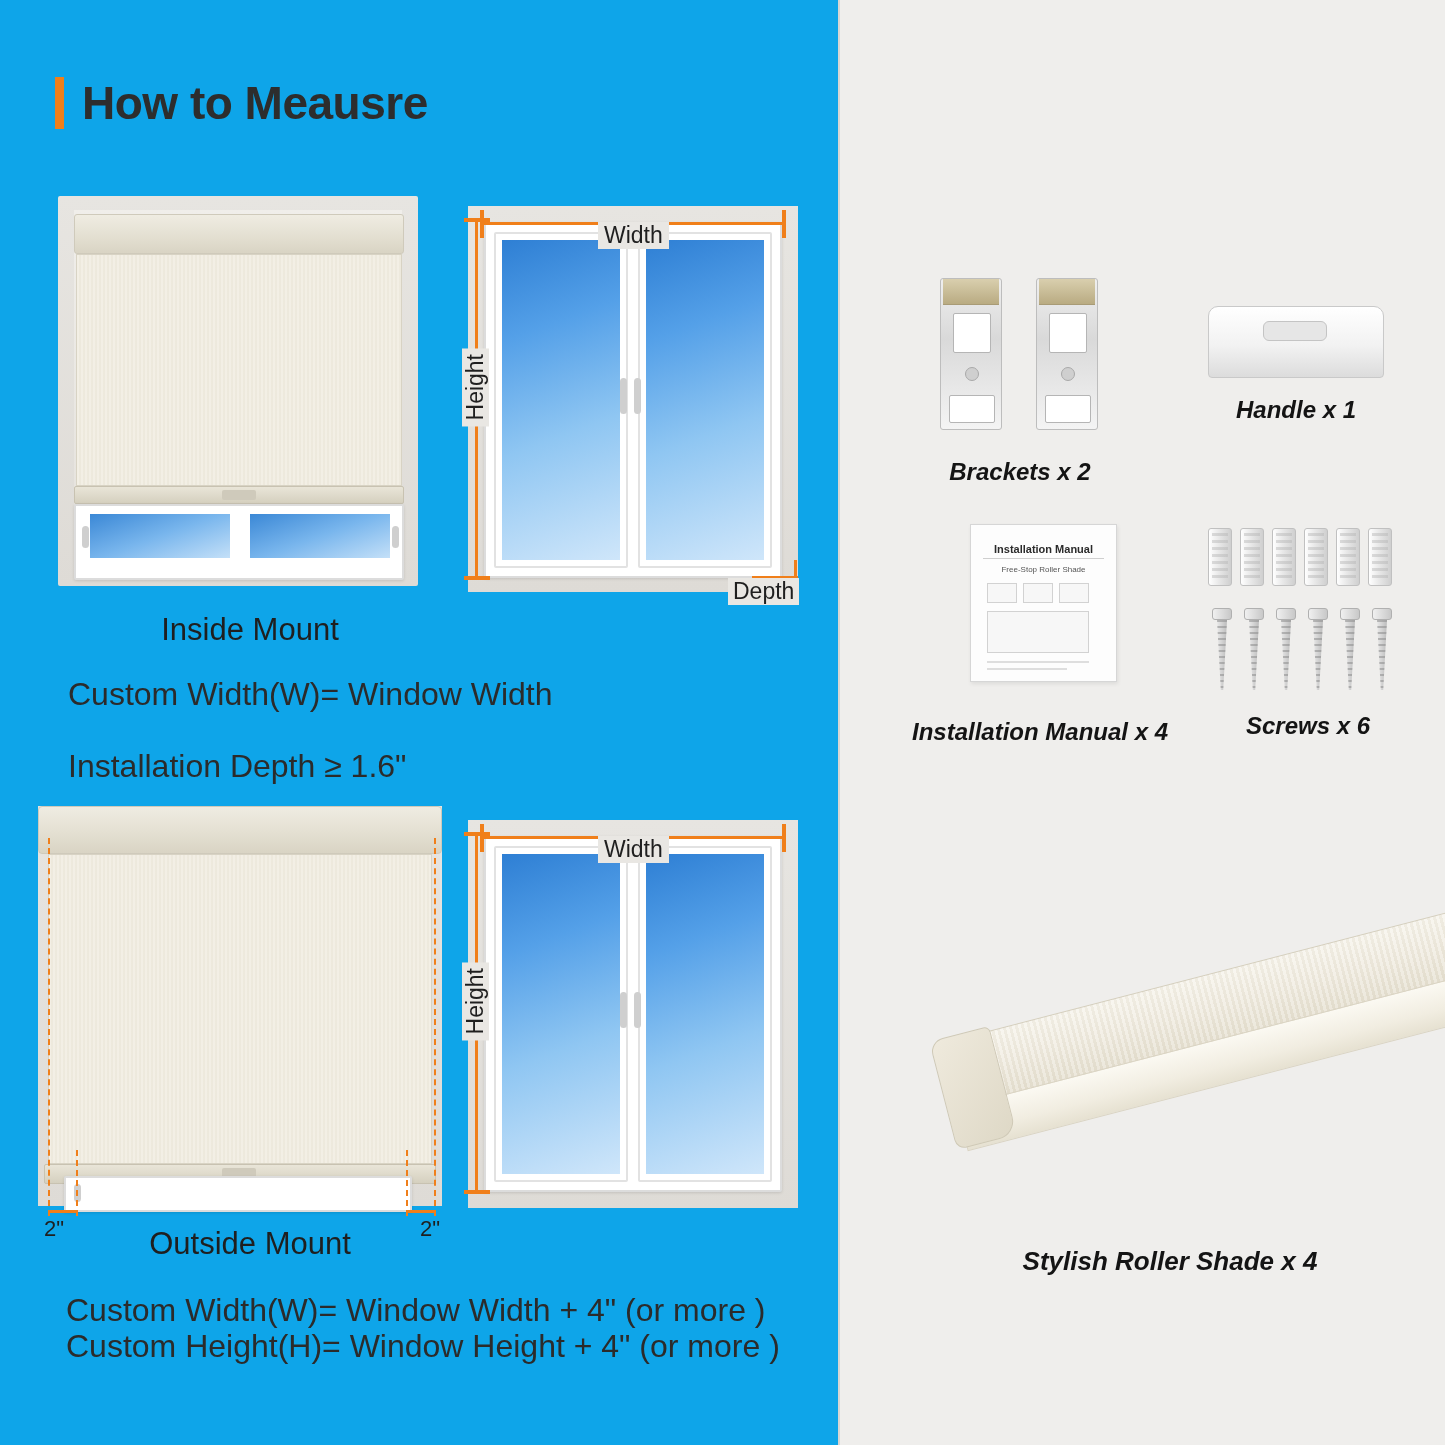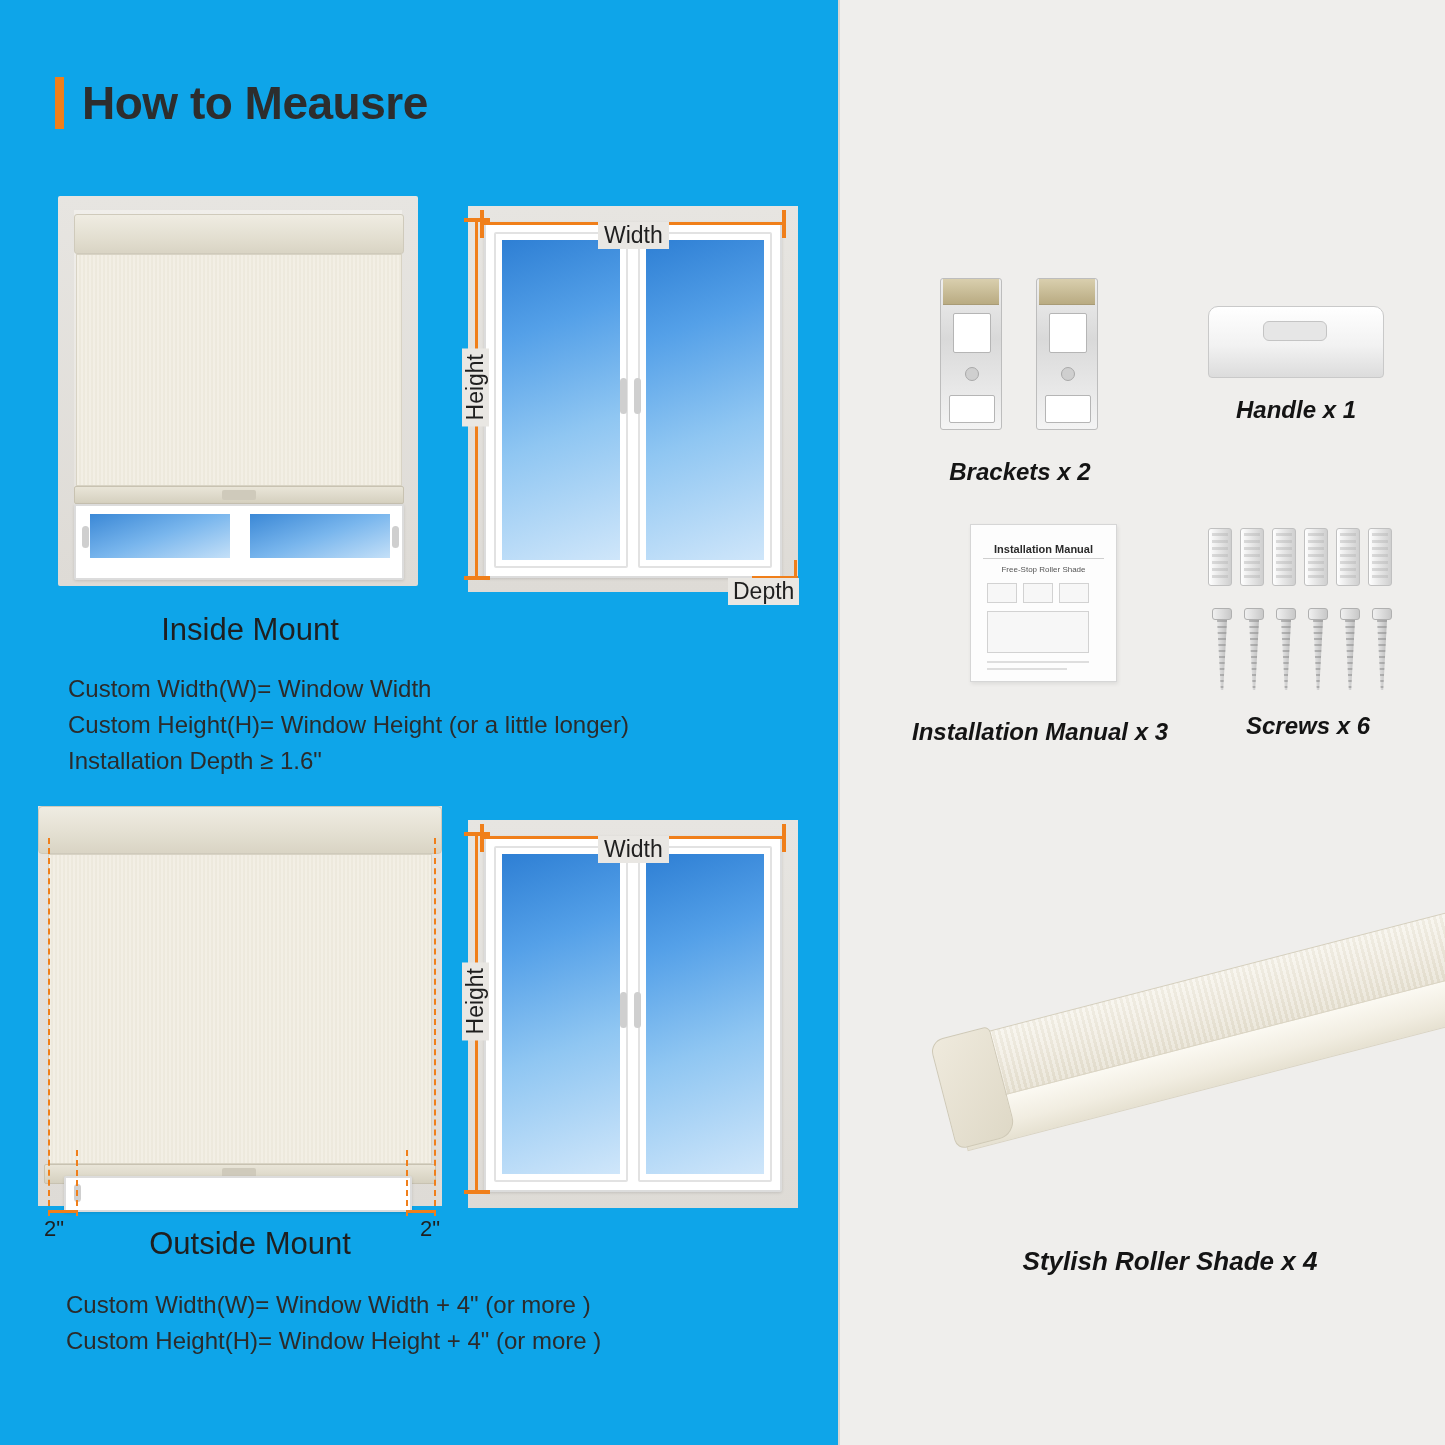--- a/index.html
+++ b/index.html
@@ -39,21 +39,21 @@
     flex:0 0 auto;
   }
   .left-heading { position:absolute; left:55px; top:76px; }
   .right-heading { position:absolute; left:32px; top:76px; font-size:42px; }
 
   .section-title {
     font-size:31px; color:#1f1f1f; font-weight:normal;
     text-align:center;
   }
   .spec-line {
-    font-size:24px; color:#2b2b2b; line-height:1.55;
+    font-size:32px; color:#2b2b2b; line-height:1.55;
   }
 
   
   .wall {
     position:absolute;
     background:linear-gradient(180deg,#e7e5e1 0%, #dedbd6 100%);
   }
 
   
   .shade-head {
@@ -284,21 +284,20 @@
     <div class="tick" style="left:475px; top:218px; width:3px; height:362px;"></div>
     <div class="mlabel vertical" style="left:462px; top:348px; background:#e9e7e3; padding:6px 0;">Height</div>
 
     <div class="tick" style="left:752px; top:576px; width:46px; height:4px;"></div>
     <div class="tick" style="left:794px; top:560px; width:3px; height:32px;"></div>
     <div class="mlabel" style="left:728px; top:578px; background:#e9e7e3; padding:0 5px;">Depth</div>
 
     <div class="section-title" style="position:absolute; left:58px; top:612px; width:384px;">Inside Mount</div>
 
     <div class="spec-line" style="position:absolute; left:68px; top:670px;">Custom Width(W)= Window Width</div>
-    <div class="spec-line" style="position:absolute; left:68px; top:706px;">Custom Height(H)= Window Height (or a little longer)</div>
     <div class="spec-line" style="position:absolute; left:68px; top:742px;">Installation Depth ≥ 1.6"</div>
 
     <div class="wall" style="left:38px; top:806px; width:404px; height:400px;"></div>
 
     <div class="shade-head" style="left:38px; top:806px; width:404px; height:48px; border-radius:4px;"></div>
     <div class="shade-body" style="left:48px; top:854px; width:384px; height:310px;"></div>
     <div class="shade-rail" style="left:44px; top:1164px; width:392px; height:20px;"></div>
     <div class="rail-grip" style="left:222px; top:1168px; width:34px; height:11px;"></div>
 
     <div class="frame" style="left:64px; top:1176px; width:348px; height:36px;"></div>
@@ -363,21 +362,21 @@
     <div class="manual" style="left:130px; top:524px; width:147px; height:158px;">
       <div class="m-title">Installation Manual</div>
       <div class="m-sub">Free-Stop Roller Shade</div>
       <div class="m-box" style="left:16px; top:58px; width:30px; height:20px;"></div>
       <div class="m-box" style="left:52px; top:58px; width:30px; height:20px;"></div>
       <div class="m-box" style="left:88px; top:58px; width:30px; height:20px;"></div>
       <div class="m-box" style="left:16px; top:86px; width:102px; height:42px;"></div>
       <div class="m-line" style="left:16px; top:136px; width:102px;"></div>
       <div class="m-line" style="left:16px; top:143px; width:80px;"></div>
     </div>
-    <div class="item-label" style="left:56px; top:718px; width:288px;">Installation Manual x 3</div>
+    <div class="item-label" style="left:56px; top:718px; width:288px;">Installation Manual x 4</div>
 
     <div class="anchor" style="left:368px; top:528px; width:24px; height:58px;"></div>
     <div class="anchor" style="left:400px; top:528px; width:24px; height:58px;"></div>
     <div class="anchor" style="left:432px; top:528px; width:24px; height:58px;"></div>
     <div class="anchor" style="left:464px; top:528px; width:24px; height:58px;"></div>
     <div class="anchor" style="left:496px; top:528px; width:24px; height:58px;"></div>
     <div class="anchor" style="left:528px; top:528px; width:24px; height:58px;"></div>
 
     <div class="screw" style="left:372px; top:608px; width:20px; height:82px;">
         <div class="head"></div>

